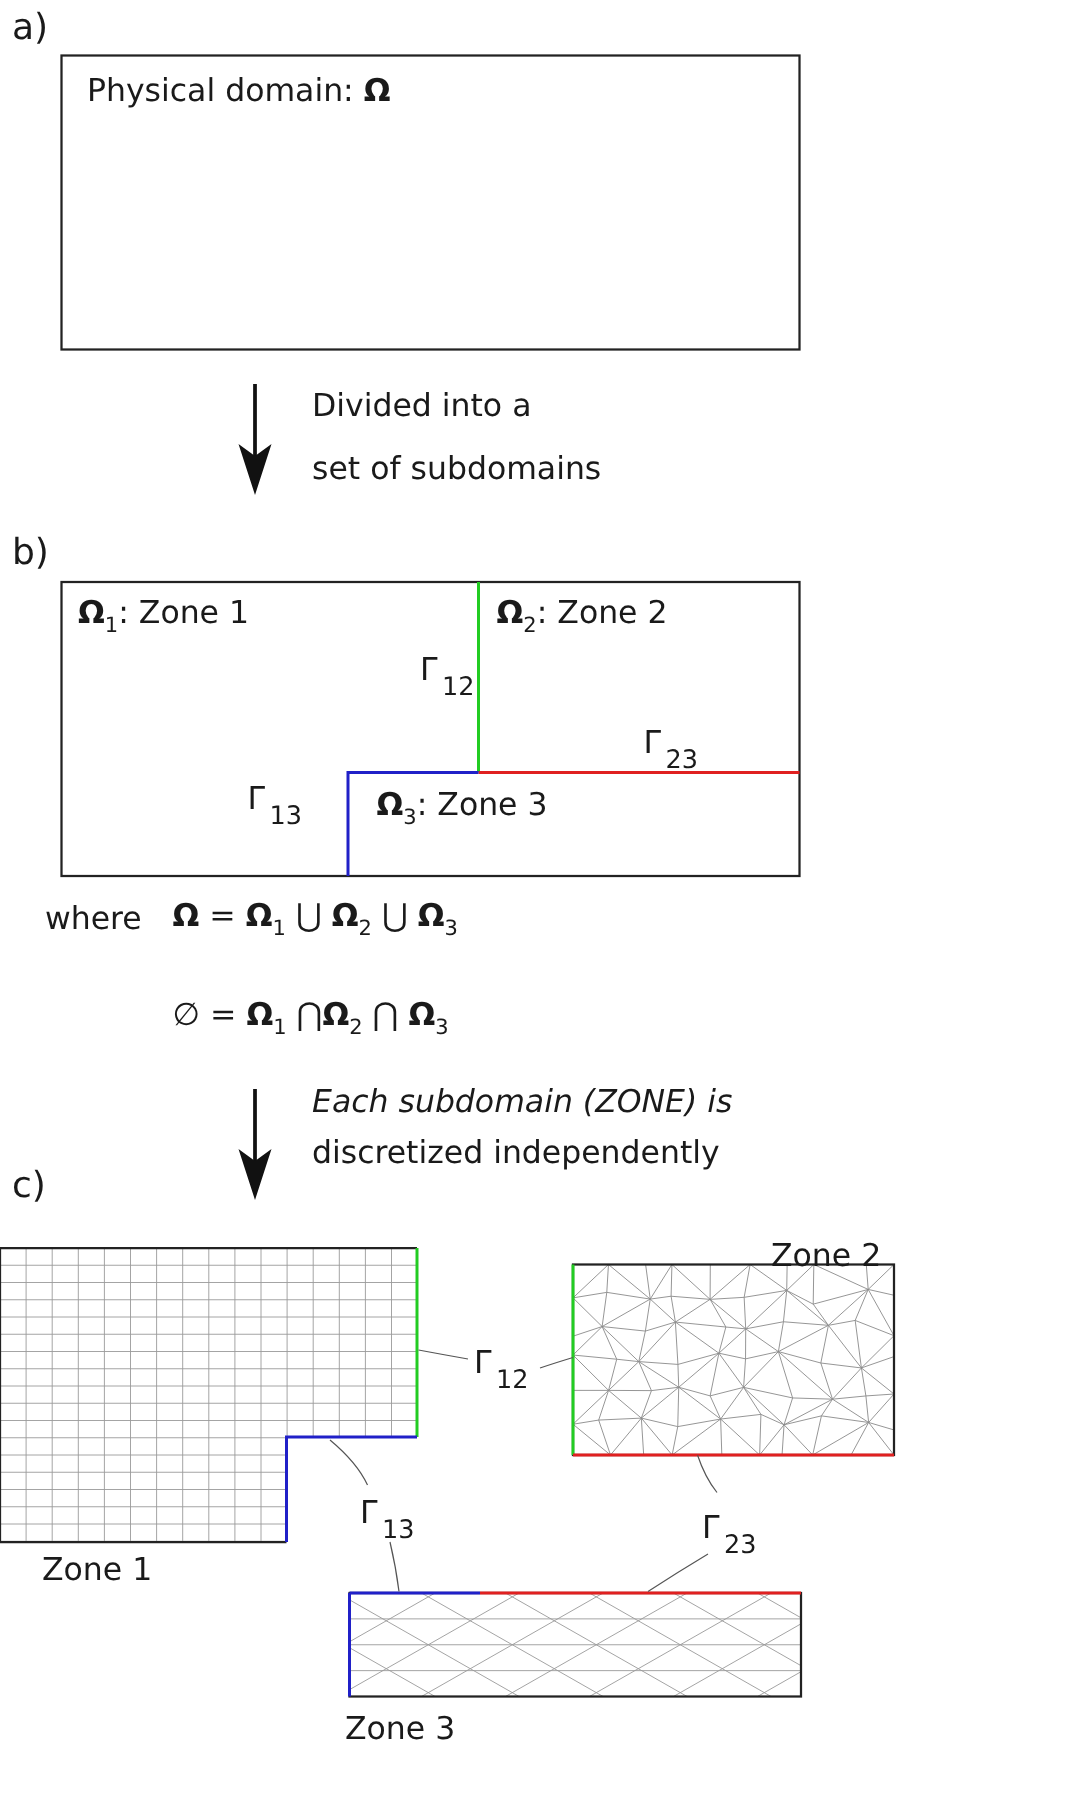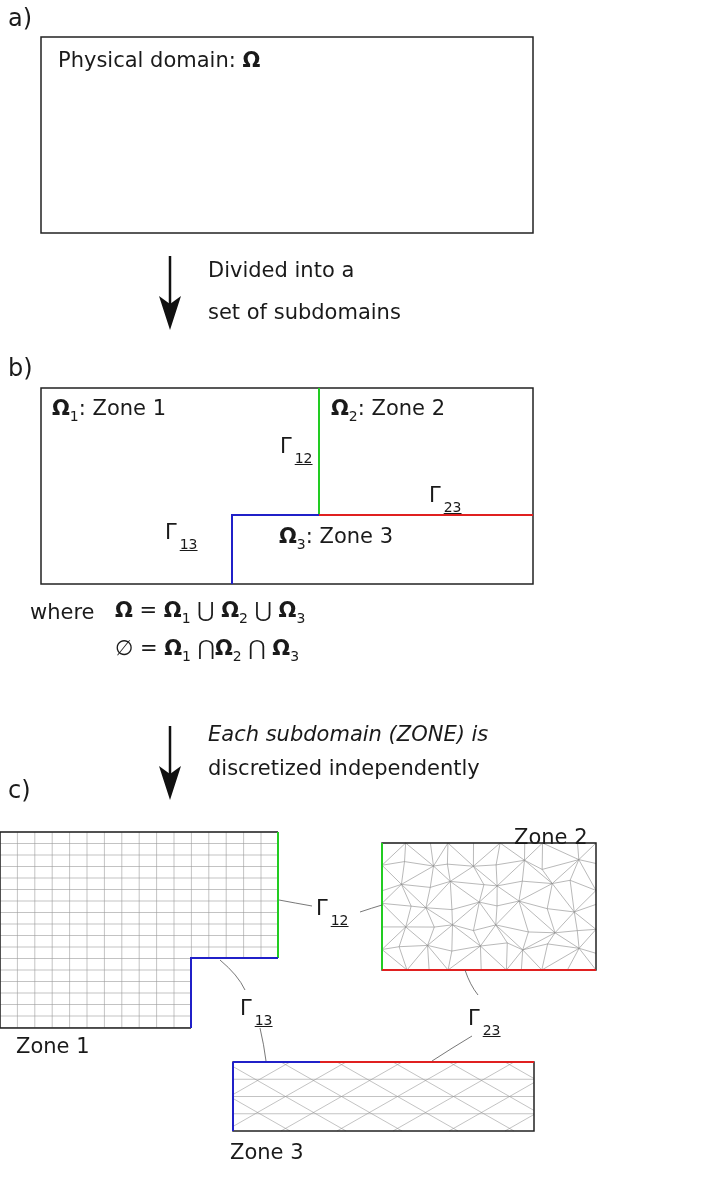--- a/index.html
+++ b/index.html
@@ -3,21 +3,21 @@
 <meta charset="utf-8">
 <style>
   html, body { margin:0; padding:0; background:#ffffff; }
   body { width:710px; height:1200px; position:relative; overflow:hidden;
          font-family:"DejaVu Sans", sans-serif; color:#1a1a1a; }
   .abs { position:absolute; }
   .panel-label { font-size:24px; }
   .txt { font-size:21px; white-space:nowrap; }
   .greek { font-weight:bold; }
   .sub { font-size:14px; vertical-align:-6px; font-weight:normal; }
-  .gsub { font-size:14px; vertical-align:-10px; margin-left:3px;text-decoration:underline; }
+  .gsub { font-size:17px; vertical-align:-10px; margin-left:3px; }
   svg { position:absolute; left:0; top:0; }
 </style>
 </head>
 <body>
 
 <svg width="710" height="1200">
 
   <rect x="41" y="37" width="492" height="196" fill="none" stroke="#222" stroke-width="1.5"></rect>
 
   <g>
@@ -285,33 +285,33 @@
 
 <div class="abs panel-label" style="left:8px;top:4px;">a)</div>
 <div class="abs txt" style="left:58px;top:48px;"><span>Physical domain: </span><span class="greek">Ω</span></div>
 
 <div class="abs txt" style="left:208px;top:258px;text-align:right;">Divided into a</div>
 <div class="abs txt" style="left:208px;top:300px;">set of subdomains</div>
 
 <div class="abs panel-label" style="left:8px;top:354px;">b)</div>
 <div class="abs txt" style="left:52px;top:396px;"><span class="greek">Ω</span><span class="sub">1</span><span>: Zone 1</span></div>
 <div class="abs txt" style="left:331px;top:396px;"><span class="greek">Ω</span><span class="sub">2</span><span>: Zone 2</span></div>
-<div class="abs txt" style="left:251px;top:524px;margin-left:28px;"><span class="greek">Ω</span><span class="sub">3</span><span>: Zone 3</span></div>
+<div class="abs txt" style="left:251px;top:524px;"><span class="greek">Ω</span><span class="sub">3</span><span>: Zone 3</span></div>
 
 <div class="abs txt" style="left:280px;top:434px;"><span>Γ</span><span class="gsub">12</span></div>
 <div class="abs txt" style="left:429px;top:483px;"><span>Γ</span><span class="gsub">23</span></div>
 <div class="abs txt" style="left:165px;top:520px;"><span>Γ</span><span class="gsub">13</span></div>
 
 <div class="abs txt" style="left:30px;top:600px;">where</div>
 <div class="abs txt" style="left:115px;top:598px;"><span class="greek">Ω</span><span> = </span><span class="greek">Ω</span><span class="sub">1</span><span> ⋃ </span><span class="greek">Ω</span><span class="sub">2</span><span> ⋃ </span><span class="greek">Ω</span><span class="sub">3</span></div>
-<div class="abs txt" style="left:115px;top:636px;"><span>∅</span><span> = </span><span class="greek">Ω</span><span class="sub">1</span><span> ⋂</span><span class="greek">Ω</span><span class="sub">2</span><span> ⋂ </span><span class="greek">Ω</span><span class="sub">3</span></div>
+<div class="abs txt" style="left:115px;top:664px;"><span>∅</span><span> = </span><span class="greek">Ω</span><span class="sub">1</span><span> ⋂</span><span class="greek">Ω</span><span class="sub">2</span><span> ⋂ </span><span class="greek">Ω</span><span class="sub">3</span></div>
 
 <div class="abs txt" style="left:208px;top:722px;font-style:italic;">Each subdomain (ZONE) is</div>
 <div class="abs txt" style="left:208px;top:756px;">discretized independently</div>
 
 <div class="abs panel-label" style="left:8px;top:776px;">c)</div>
-<div class="abs txt" style="left:0px;top:1034px;padding-left:16px;">Zone 1</div>
+<div class="abs txt" style="left:12px;top:1034px;padding-left:16px;">Zone 1</div>
 <div class="abs txt" style="left:514px;top:825px;text-align:right;">Zone 2</div>
 <div class="abs txt" style="left:230px;top:1140px;">Zone 3</div>
 
 <div class="abs txt" style="left:316px;top:896px;"><span>Γ</span><span class="gsub">12</span></div>
 <div class="abs txt" style="left:240px;top:996px;"><span>Γ</span><span class="gsub">13</span></div>
 <div class="abs txt" style="left:468px;top:1006px;"><span>Γ</span><span class="gsub">23</span></div>
 
 </body></html>

